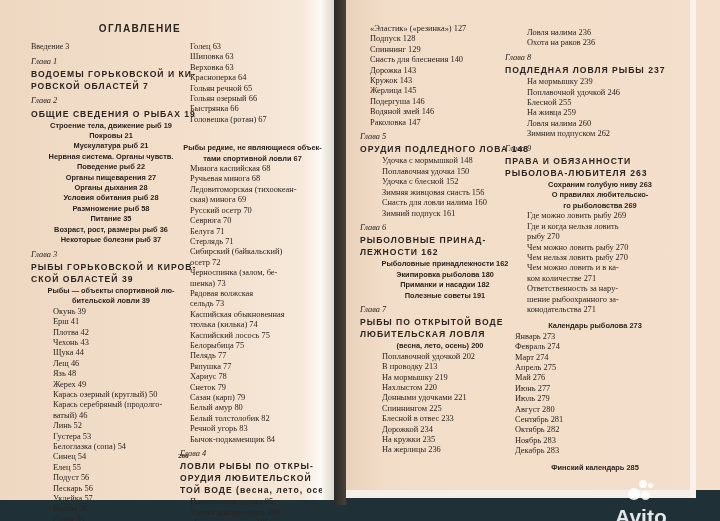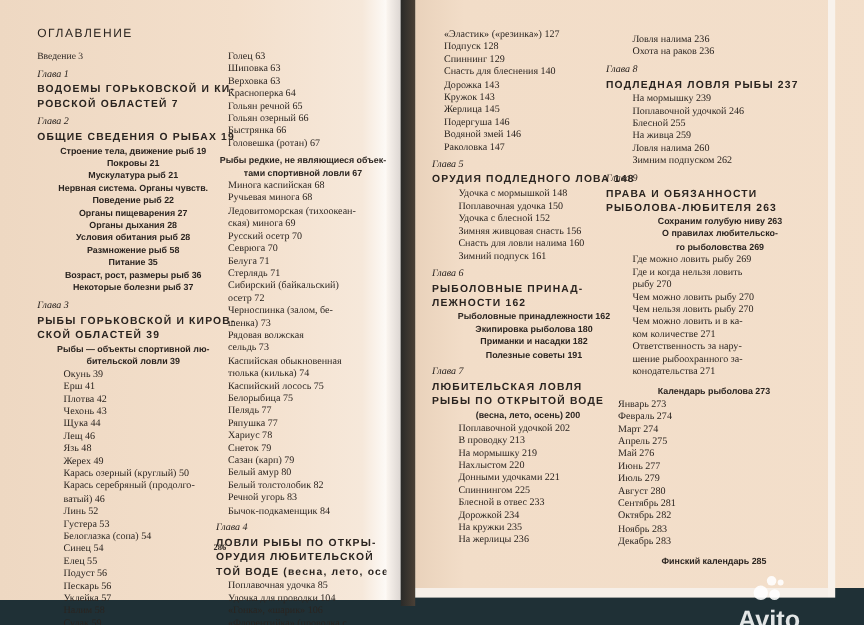--- a/index.html
+++ b/index.html
@@ -11,21 +11,21 @@
   .right-page{left:346px;top:0;width:404px;height:490px;background:linear-gradient(90deg,#e9d2bb 0%,#f2ddc8 10%,#f3dfcb 100%);}
   .right-edge{position:absolute;left:346px;top:490px;width:344px;height:8px;background:#f6efe8;}
   .right-side{position:absolute;left:690px;top:0;width:6px;height:498px;background:#f8f2ec;}
   .col{position:absolute;font-size:8.4px;line-height:10.4px;}
   .row{white-space:nowrap;}
   .i1{padding-left:10px;}
   .i2{padding-left:22px;}
   .glava{font-style:italic;font-size:8.4px;margin-top:4px;margin-bottom:2px;}
   .head{font-family:"Liberation Sans","DejaVu Sans",sans-serif;font-weight:bold;font-size:8.6px;letter-spacing:1px;line-height:11px;margin-bottom:1px;}
   .sub{font-family:"Liberation Sans","DejaVu Sans",sans-serif;font-weight:bold;font-size:7.4px;text-align:center;}
-  .title{font-family:"Liberation Sans","DejaVu Sans",sans-serif;font-weight:normal;font-size:10px;letter-spacing:1.3px;margin-bottom:8px;}
+  .title{font-family:"Liberation Sans","DejaVu Sans",sans-serif;font-weight:bold;font-size:10px;letter-spacing:1.3px;margin-bottom:8px;text-align:right;}
   .plain{font-size:8px;}
   .pagenum{position:absolute;left:178px;top:452px;font-size:7px;font-weight:bold;}
   .avito{position:absolute;left:615px;top:479px;color:rgba(255,255,255,0.88);font-family:"Liberation Sans","DejaVu Sans",sans-serif;font-size:21px;font-weight:bold;display:flex;align-items:center;gap:4px;flex-direction:column;}
   .dots{position:relative;width:26px;height:22px;}
   .dots span{position:absolute;border-radius:50%;background:rgba(255,255,255,0.88);}
 </style>
 </head>
 <body>
 
 <div class="page left-page">
@@ -81,21 +81,21 @@
   <div class="col" style="left:180px;top:42px;width:145px;">
     <div id="lp-c2">
         <div class="row i1">Голец 63</div>
         <div class="row i1">Шиповка 63</div>
         <div class="row i1">Верховка 63</div>
         <div class="row i1">Красноперка 64</div>
         <div class="row i1">Гольян речной 65</div>
         <div class="row i1">Гольян озерный 66</div>
         <div class="row i1">Быстрянка 66</div>
         <div class="row i1">Головешка (ротан) 67</div>
-        <div class="row sub" style="margin-top: 4px;">Рыбы редкие, не являющиеся объек-</div>
+        <div class="row sub" style="margin-top: 18px;">Рыбы редкие, не являющиеся объек-</div>
         <div class="row sub">тами спортивной ловли 67</div>
         <div class="row i1">Минога каспийская 68</div>
         <div class="row i1">Ручьевая минога 68</div>
         <div class="row i1">Ледовитоморская (тихоокеан-</div>
         <div class="row i1">ская) минога 69</div>
         <div class="row i1">Русский осетр 70</div>
         <div class="row i1">Севрюга 70</div>
         <div class="row i1">Белуга 71</div>
         <div class="row i1">Стерлядь 71</div>
         <div class="row i1">Сибирский (байкальский)</div>
@@ -153,22 +153,22 @@
         <div class="row i2">Снасть для ловли налима 160</div>
         <div class="row i2">Зимний подпуск 161</div>
         <div class="row glava">Глава 6</div>
         <div class="row head">РЫБОЛОВНЫЕ ПРИНАД-</div>
         <div class="row head">ЛЕЖНОСТИ 162</div>
         <div class="row sub i1">Рыболовные принадлежности 162</div>
         <div class="row sub i1">Экипировка рыболова 180</div>
         <div class="row sub i1">Приманки и насадки 182</div>
         <div class="row sub i1">Полезные советы 191</div>
         <div class="row glava">Глава 7</div>
+        <div class="row head">РЫБЫ ПО ОТКРЫТОЙ ВОДЕ</div>
         <div class="row head">ЛЮБИТЕЛЬСКАЯ ЛОВЛЯ</div>
-        <div class="row head">РЫБЫ ПО ОТКРЫТОЙ ВОДЕ</div>
         <div class="row sub">(весна, лето, осень) 200</div>
         <div class="row i2">Поплавочной удочкой 202</div>
         <div class="row i2">В проводку 213</div>
         <div class="row i2">На мормышку 219</div>
         <div class="row i2">Нахлыстом 220</div>
         <div class="row i2">Донными удочками 221</div>
         <div class="row i2">Спиннингом 225</div>
         <div class="row i2">Блесной в отвес 233</div>
         <div class="row i2">Дорожкой 234</div>
         <div class="row i2">На кружки 235</div>

